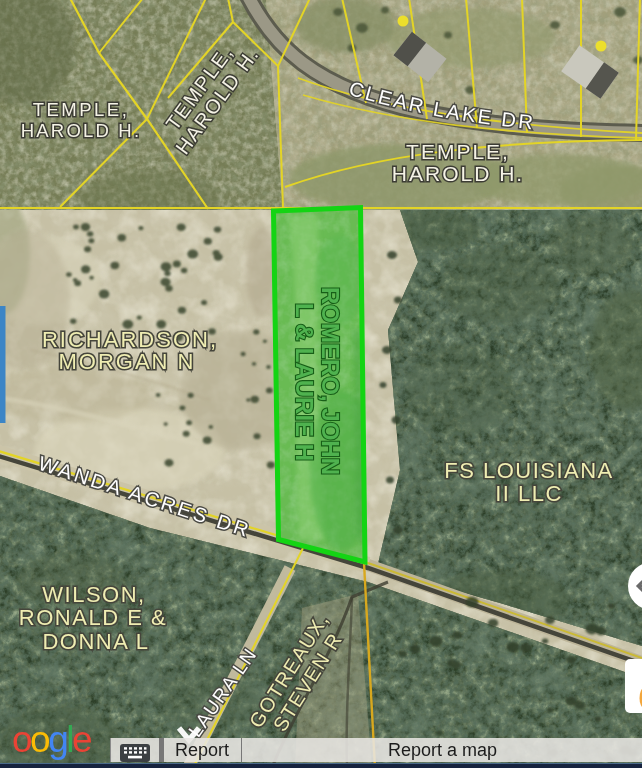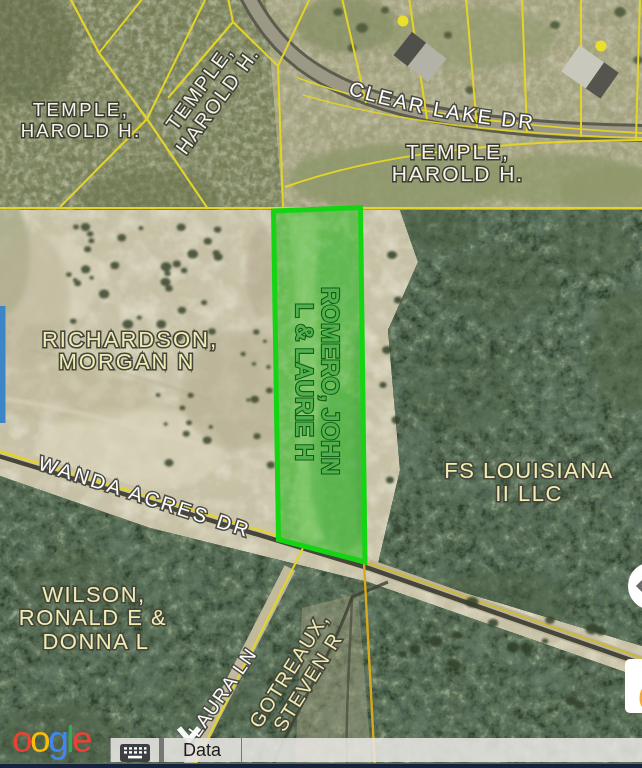--- a/index.html
+++ b/index.html
@@ -368,16 +368,17 @@
           <rect x="14" y="7.2" width="3" height="2.4"></rect>
           <rect x="19" y="7.2" width="3" height="2.4"></rect>
           <rect x="24" y="7.2" width="2.5" height="2.4"></rect>
         <rect x="8" y="11.8" width="14" height="2.6"></rect>
       </g>
     </svg>
   </div>
   <div class="sep"></div>
   <div class="sep"></div>
   <div class="sep"></div>
-  <div class="cell" style="width:77px;">Data</div>
+  <div class="cell" style="width:77px;">Report</div>
   <div class="sep"></div>
+  <div class="cell" style="flex:1;">Report a map</div>
 </div>
 <div id="navy"></div>
 
 </body></html>

